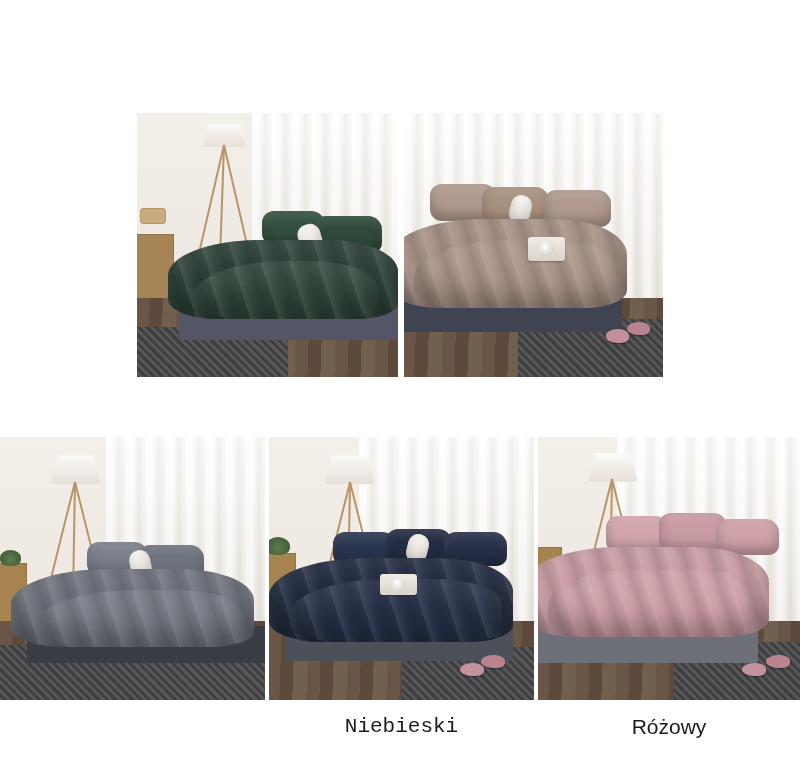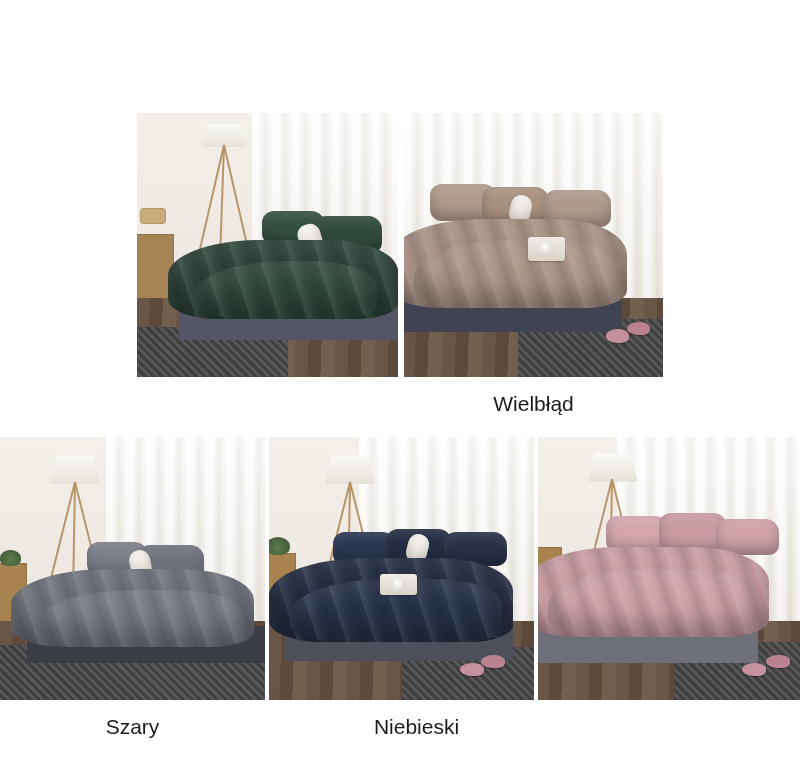--- a/index.html
+++ b/index.html
@@ -231,21 +231,20 @@
       <div class="pillow" style="left:54%; top:29%; width:26%; height:14%; background:#b09a8e;"></div>
       <div class="cushion-white" style="left:41%; top:31%; width:8%; height:11%; transform:rotate(12deg);"></div>
       <div class="duvet" style="left:-6%; top:40%; width:92%; height:34%; background:#a89186;"></div>
       <div class="duvet" style="left:4%; top:48%; width:80%; height:26%; background:#ad968a; border-radius:45% 30% 18% 25% / 55% 40% 22% 28%;"></div>
       <div class="tray" style="left:48%; top:47%; width:14%; height:9%;"></div>
 
       <div class="slipper" style="left:78%; top:82%; width:9%; height:5%; background:#c28f9a;"></div>
       <div class="slipper" style="left:86%; top:79%; width:9%; height:5%; background:#b8838f;"></div>
     </div>
   </div>
-  <div class="caption" style="left:404px; top:393px; width:259px;">Wielbłąd</div>
 
   <div class="tile" style="left:0px; top:437px; width:265px; height:263px;">
     <div class="scene">
       <div class="wall"></div>
       <div class="curtain" style="left:40%; width:60%; height:72%;"></div>
 
       <div class="lamp-shade" style="left:19%; top:7%; width:19%; height:11%;"></div>
       <div class="lamp-leg" style="left:28%; top:17%; width:2.2px; height:46%; transform:rotate(-14deg);"></div>
       <div class="lamp-leg" style="left:28%; top:17%; width:2.2px; height:46%; transform:rotate(14deg);"></div>
       <div class="lamp-leg" style="left:28%; top:17%; width:2.2px; height:43%; transform:rotate(1deg);"></div>
@@ -257,21 +256,20 @@
       <div class="rug" style="left:-2%; width:105%; height:21%;"></div>
 
       <div class="bedbase" style="left:10%; top:72%; width:92%; height:14%; background:#3b3d45;"></div>
       <div class="pillow" style="left:33%; top:40%; width:23%; height:13%; background:#7b7f89;"></div>
       <div class="pillow" style="left:52%; top:41%; width:25%; height:14%; background:#6f737d;"></div>
       <div class="cushion-white" style="left:49%; top:43%; width:8%; height:11%; transform:rotate(-12deg);"></div>
       <div class="duvet" style="left:4%; top:50%; width:92%; height:30%; background:#6e727c;"></div>
       <div class="duvet" style="left:14%; top:58%; width:78%; height:22%; background:#767a84; border-radius:48% 32% 18% 26% / 58% 42% 22% 28%;"></div>
     </div>
   </div>
-  <div class="caption" style="left:0px; top:716px; width:265px;">Szary</div>
 
   <div class="tile" style="left:269px; top:437px; width:265px; height:263px;">
     <div class="scene">
       <div class="wall"></div>
       <div class="curtain" style="left:34%; width:66%; height:72%;"></div>
 
       <div class="lamp-shade" style="left:21%; top:7%; width:19%; height:11%;"></div>
       <div class="lamp-leg" style="left:30%; top:17%; width:2.2px; height:42%; transform:rotate(-14deg);"></div>
       <div class="lamp-leg" style="left:30%; top:17%; width:2.2px; height:42%; transform:rotate(14deg);"></div>
       <div class="lamp-leg" style="left:30%; top:17%; width:2.2px; height:40%; transform:rotate(1deg);"></div>
@@ -288,21 +286,21 @@
       <div class="pillow" style="left:66%; top:36%; width:24%; height:13%; background:#273048;"></div>
       <div class="cushion-white" style="left:52%; top:37%; width:8%; height:11%; transform:rotate(14deg);"></div>
       <div class="duvet" style="left:0%; top:46%; width:92%; height:32%; background:#232c42;"></div>
       <div class="duvet" style="left:8%; top:54%; width:80%; height:24%; background:#28324a; border-radius:46% 30% 18% 25% / 56% 40% 22% 28%;"></div>
       <div class="tray" style="left:42%; top:52%; width:14%; height:8%;"></div>
 
       <div class="slipper" style="left:72%; top:86%; width:9%; height:5%; background:#c4929c;"></div>
       <div class="slipper" style="left:80%; top:83%; width:9%; height:5%; background:#b9848f;"></div>
     </div>
   </div>
-  <div class="caption" style="left:284px; top:716px; width:265px;">Niebieski</div>
+  <div class="caption" style="left:269px; top:716px; width:265px;font-family:Liberation Mono, monospace;">Niebieski</div>
 
   <div class="tile" style="left:538px; top:437px; width:262px; height:263px;">
     <div class="scene">
       <div class="wall"></div>
       <div class="curtain" style="left:30%; width:70%; height:72%;"></div>
 
       <div class="lamp-shade" style="left:19%; top:6%; width:19%; height:11%;"></div>
       <div class="lamp-leg" style="left:28%; top:16%; width:2.2px; height:40%; transform:rotate(-14deg);"></div>
       <div class="lamp-leg" style="left:28%; top:16%; width:2.2px; height:40%; transform:rotate(14deg);"></div>
       <div class="lamp-leg" style="left:28%; top:16%; width:2.2px; height:38%; transform:rotate(1deg);"></div>
@@ -316,14 +314,15 @@
       <div class="pillow" style="left:26%; top:30%; width:24%; height:14%; background:#d2a6ac;"></div>
       <div class="pillow" style="left:46%; top:29%; width:26%; height:15%; background:#c99ba2;"></div>
       <div class="pillow" style="left:68%; top:31%; width:24%; height:14%; background:#cfa1a8;"></div>
       <div class="duvet" style="left:-6%; top:42%; width:94%; height:34%; background:#c99ba2;"></div>
       <div class="duvet" style="left:4%; top:50%; width:80%; height:26%; background:#cfa1a8; border-radius:45% 30% 18% 25% / 55% 40% 22% 28%;"></div>
 
       <div class="slipper" style="left:78%; top:86%; width:9%; height:5%; background:#c4929c;"></div>
       <div class="slipper" style="left:87%; top:83%; width:9%; height:5%; background:#b9848f;"></div>
     </div>
   </div>
+  <div class="caption" style="left:538px; top:716px; width:262px;">Różowy</div>
 
 </div>
 
 </body></html>

